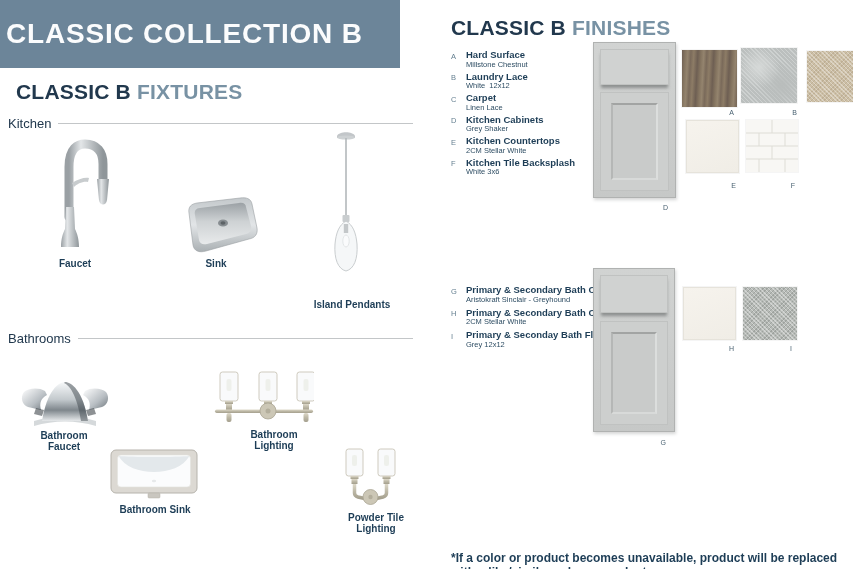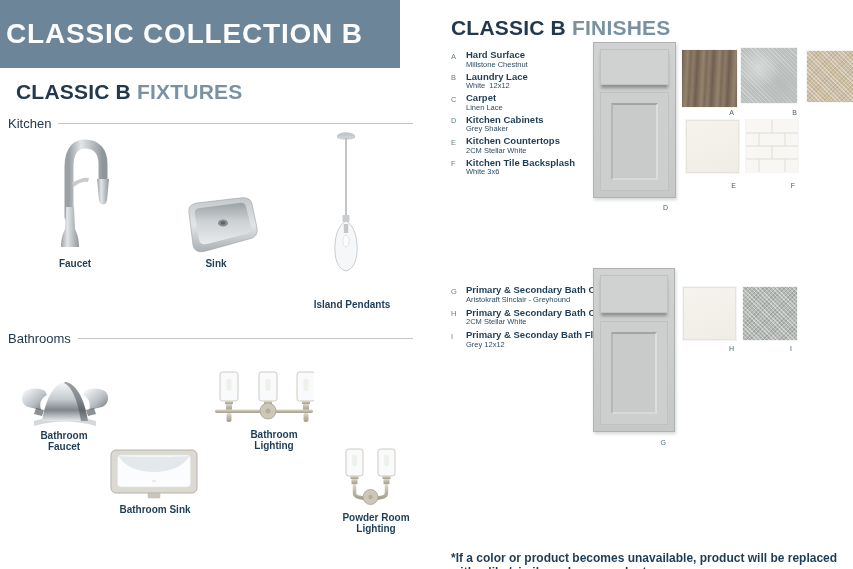--- a/index.html
+++ b/index.html
@@ -220,21 +220,21 @@
       <rect x="10.5" y="28" width="8" height="3" fill="url(#nk2)"></rect>
       <rect x="11.5" y="31" width="6" height="5" fill="url(#nk2)"></rect>
       <rect x="42.5" y="28" width="8" height="3" fill="url(#nk2)"></rect>
       <rect x="43.5" y="31" width="6" height="5" fill="url(#nk2)"></rect>
       <path d="M14.5,36 L14.5,45 Q14.5,48 18,49 L27,51" stroke="url(#nk2)" stroke-width="3.5" fill="none"></path>
       <path d="M46.5,36 L46.5,45 Q46.5,48 43,49 L34,51" stroke="url(#nk2)" stroke-width="3.5" fill="none"></path>
       <circle cx="30.5" cy="49" r="7.5" fill="#ccc7b6" stroke="#aaa593" stroke-width=".8"></circle>
       <circle cx="30.5" cy="49" r="2.2" fill="#b3ae9c"></circle>
     </svg>
   </div>
-  <div class="abs fix-label" style="left:330px;top:512px;width:92px;">Powder Room Lighting</div>
+  <div class="abs fix-label" style="left:330px;top:512px;width:92px;">Powder Tile Lighting</div>
 
   <div class="abs col-heading" style="left:451px;top:16px;">
     <span class="hd">CLASSIC B</span>
     <span class="hl">FINISHES</span>
   </div>
 
   <div class="abs" style="left:451px;top:50px;width:140px;">
     <div class="fin-row">
       <span class="fin-key">A</span>
       <span>

